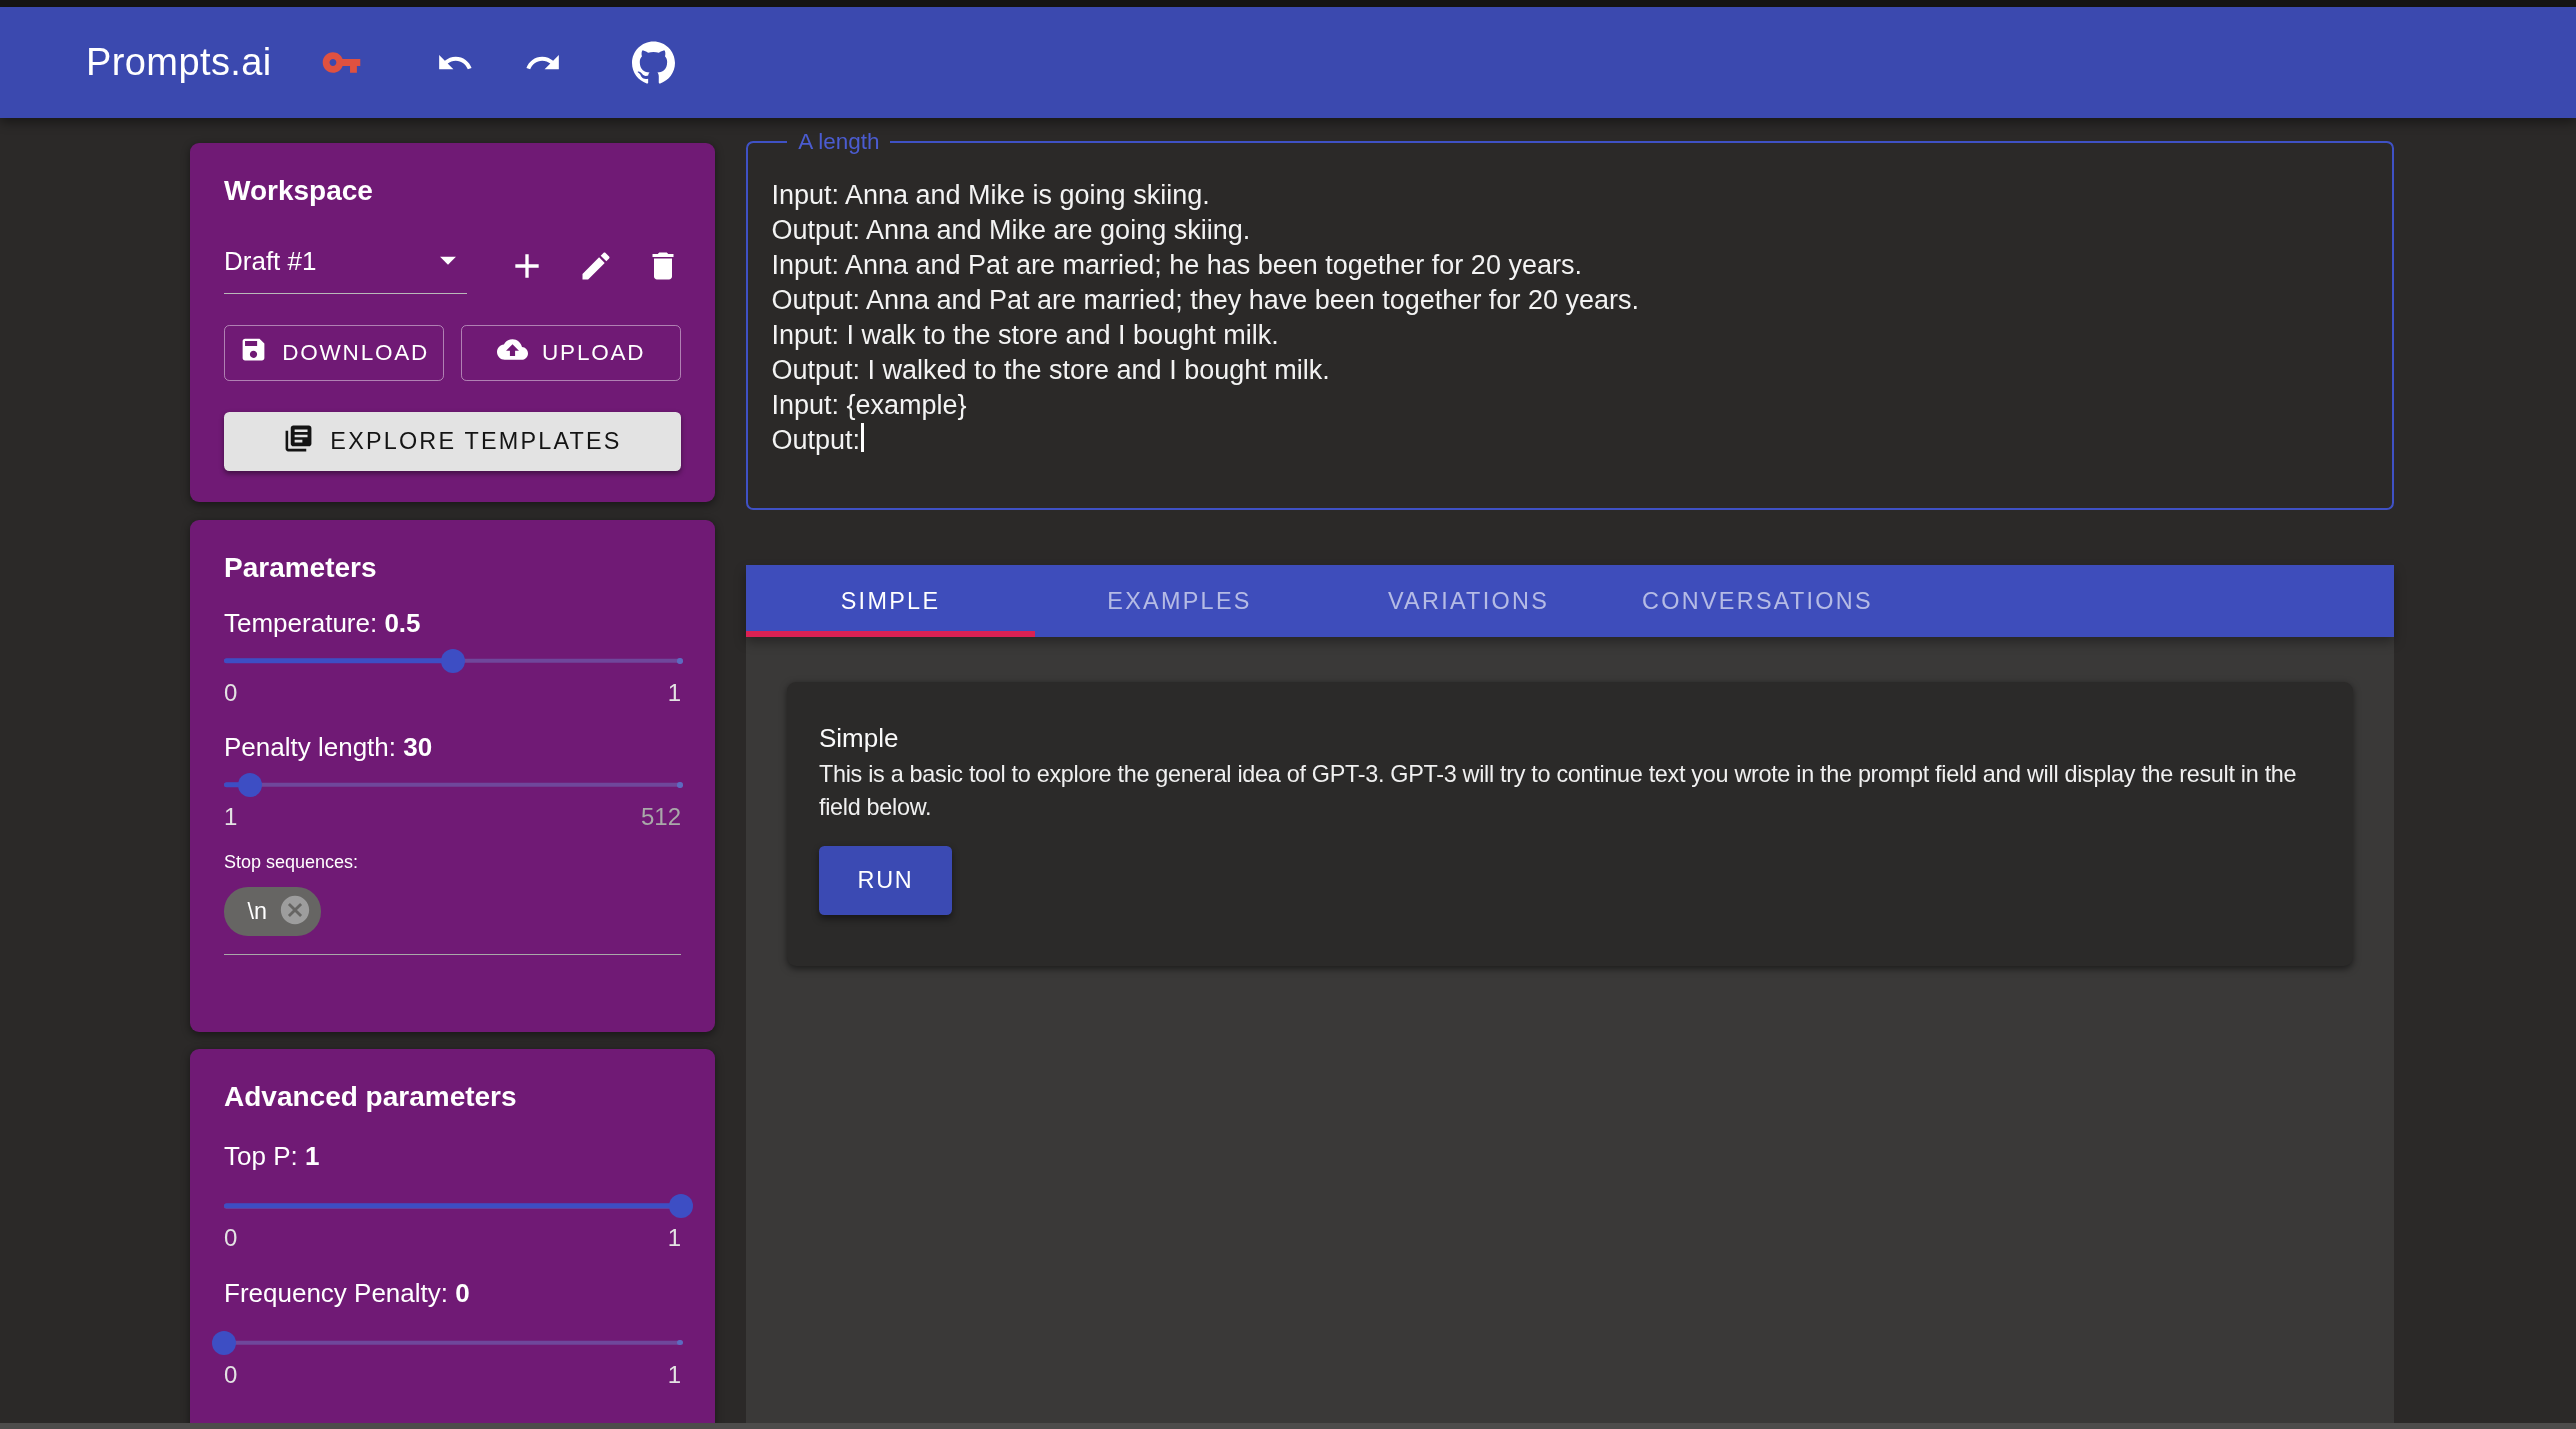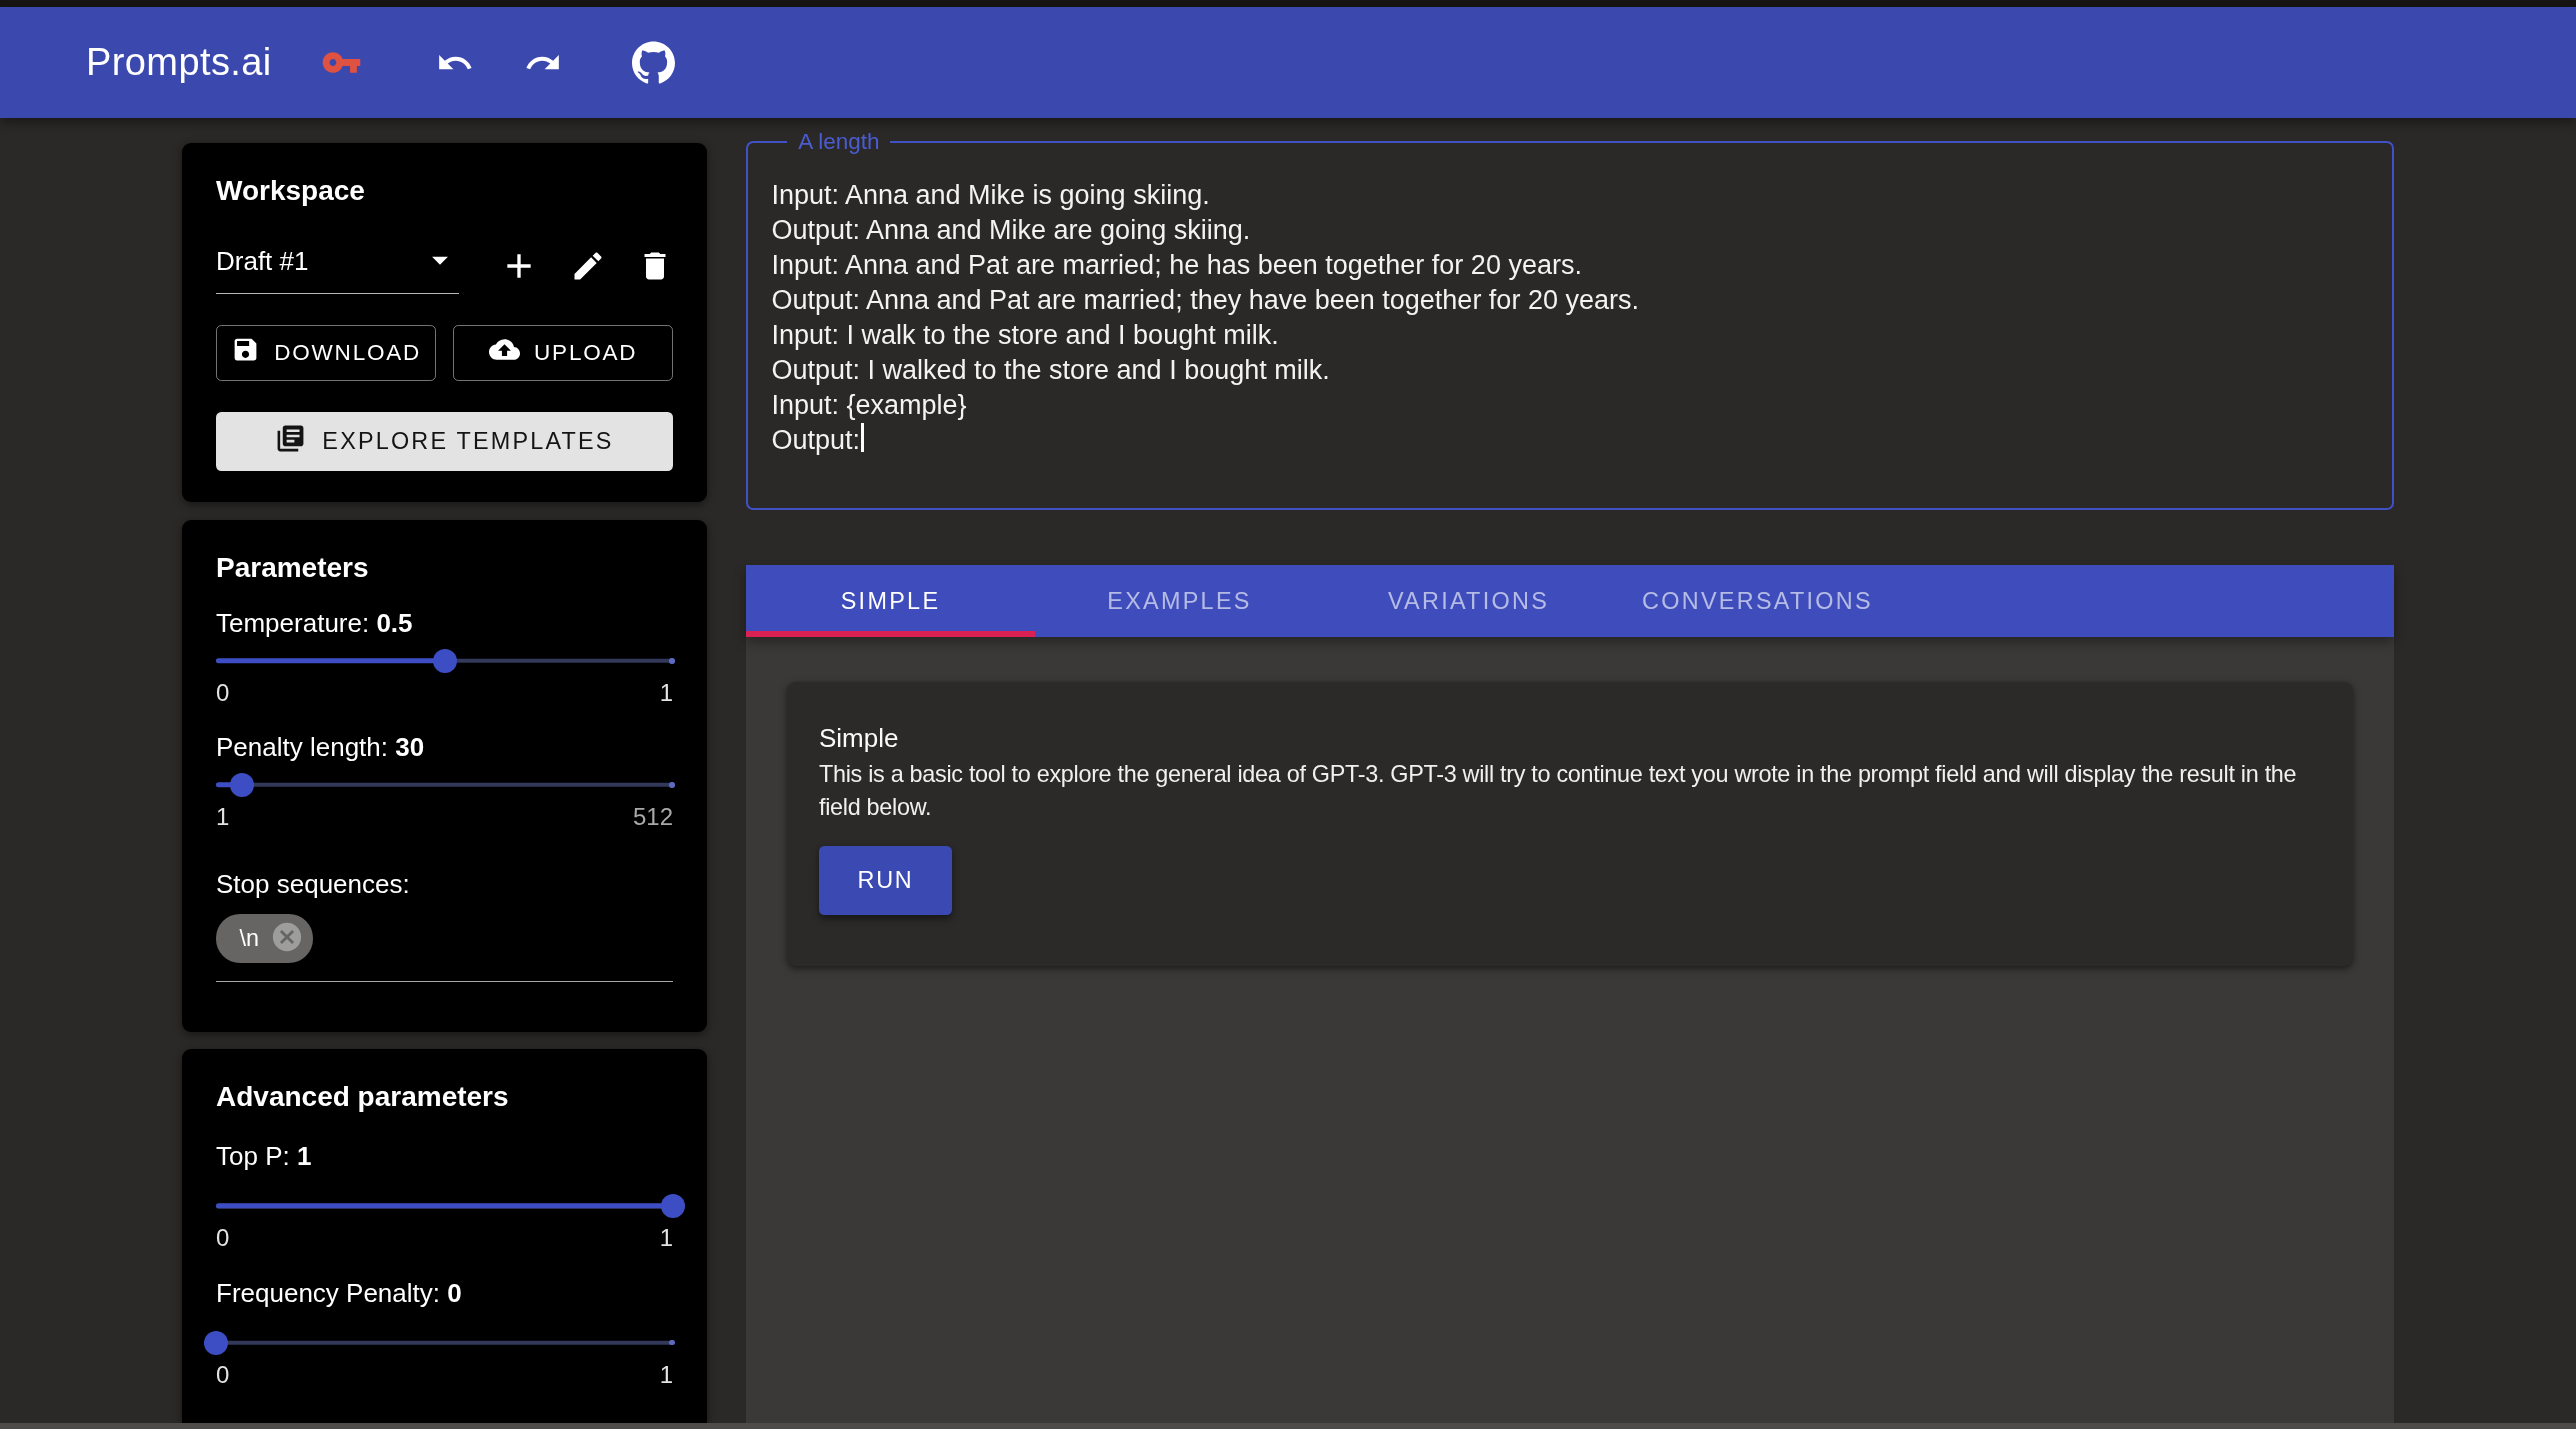--- a/index.html
+++ b/index.html
@@ -10,21 +10,21 @@
   
   .top-strip { position:absolute; left:0; top:0; width:100%; height:7.2px; background:#161514; }
   .appbar { position:absolute; left:0; top:7.2px; width:100%; height:111px; background:#3b49af;
             display:flex; align-items:center; padding-left:86px;
             box-shadow:0 5.4px 10.8px rgba(0,0,0,.45); z-index:10; }
   .appbar-title { color:#fff; font-size:38px; font-weight:500; letter-spacing:0.4px; }
   .appbar-btn { background:none; border:none; cursor:pointer; display:flex; align-items:center; justify-content:center; }
   .appbar-btn svg { display:block; }
 
   
-  .card { position:absolute; left:182px; width:525px; background:#000000; border-radius:9px;
+  .card { position:absolute; left:190px; width:525px; background:#701a75; border-radius:9px;
           box-shadow:0 2.7px 9px rgba(0,0,0,.45); padding:32px 34px; color:#fff; }
   #card-workspace { top:143px; height:359px; }
   #card-params    { top:520px; height:512px; }
   #card-advanced  { top:1049px; height:503px; }
   .card h2 { font-size:28px; font-weight:700; color:#fff; }
 
   .select-row { display:flex; align-items:center; margin-top:34px; }
   .draft-select { width:257px; display:flex; align-items:center; justify-content:space-between;
                   border-bottom:1.8px solid #b9b9b9; padding-bottom:10.8px; cursor:pointer; }
   .draft-select .val { font-size:26px; color:#fff; }
@@ -48,21 +48,21 @@
   .sl-rail::after { content:''; position:absolute; right:-1.8px; top:50%; transform:translateY(-50%);
                     width:5.4px; height:5.4px; border-radius:50%; background:#5c6bc0; }
   .sl-fill { position:absolute; left:0; top:50%; height:5.4px; transform:translateY(-50%);
              background:#3d4ec4; border-radius:2.7px; width:50%; }
   .sl-thumb { position:absolute; top:50%; width:24px; height:24px; border-radius:50%;
               background:#3d4ec4; transform:translate(-50%,-50%); left:50%; cursor:grab; }
   .minmax { display:flex; justify-content:space-between; font-size:24px; color:#e3e3e3;
             margin-top:3.6px; line-height:31px; }
   .minmax .dim { color:#a9a9a9; }
 
-  .stop-label { font-size:26px; color:#fff; margin-top:37px; }
+  .stop-label { font-size:18px; color:#fff; margin-top:20px; }
   .chip-row { margin-top:14.4px; border-bottom:1.8px solid #a9a9a9; padding-bottom:18px; }
   .chip { display:inline-flex; align-items:center; height:49px; border-radius:24px; background:#666563;
           padding:0 9px 0 23.4px; color:#fff; font-size:23.4px; gap:10.8px; }
   .chip .x { background:none; border:none; cursor:pointer; display:flex; align-items:center; }
 
   
   fieldset.prompt { position:absolute; left:746px; top:129px; width:1648px; height:381px;
                     border:2.7px solid #3f51c5; border-radius:7.2px; padding:23.4px 23.4px; }
   fieldset.prompt legend { margin-left:16px; padding:0 10.8px; font-size:22.5px; color:#4b5cd1; }
   .prompt-text { font-size:27px; line-height:35px; color:#f3f3f3; white-space:pre-wrap; display:inline; }

